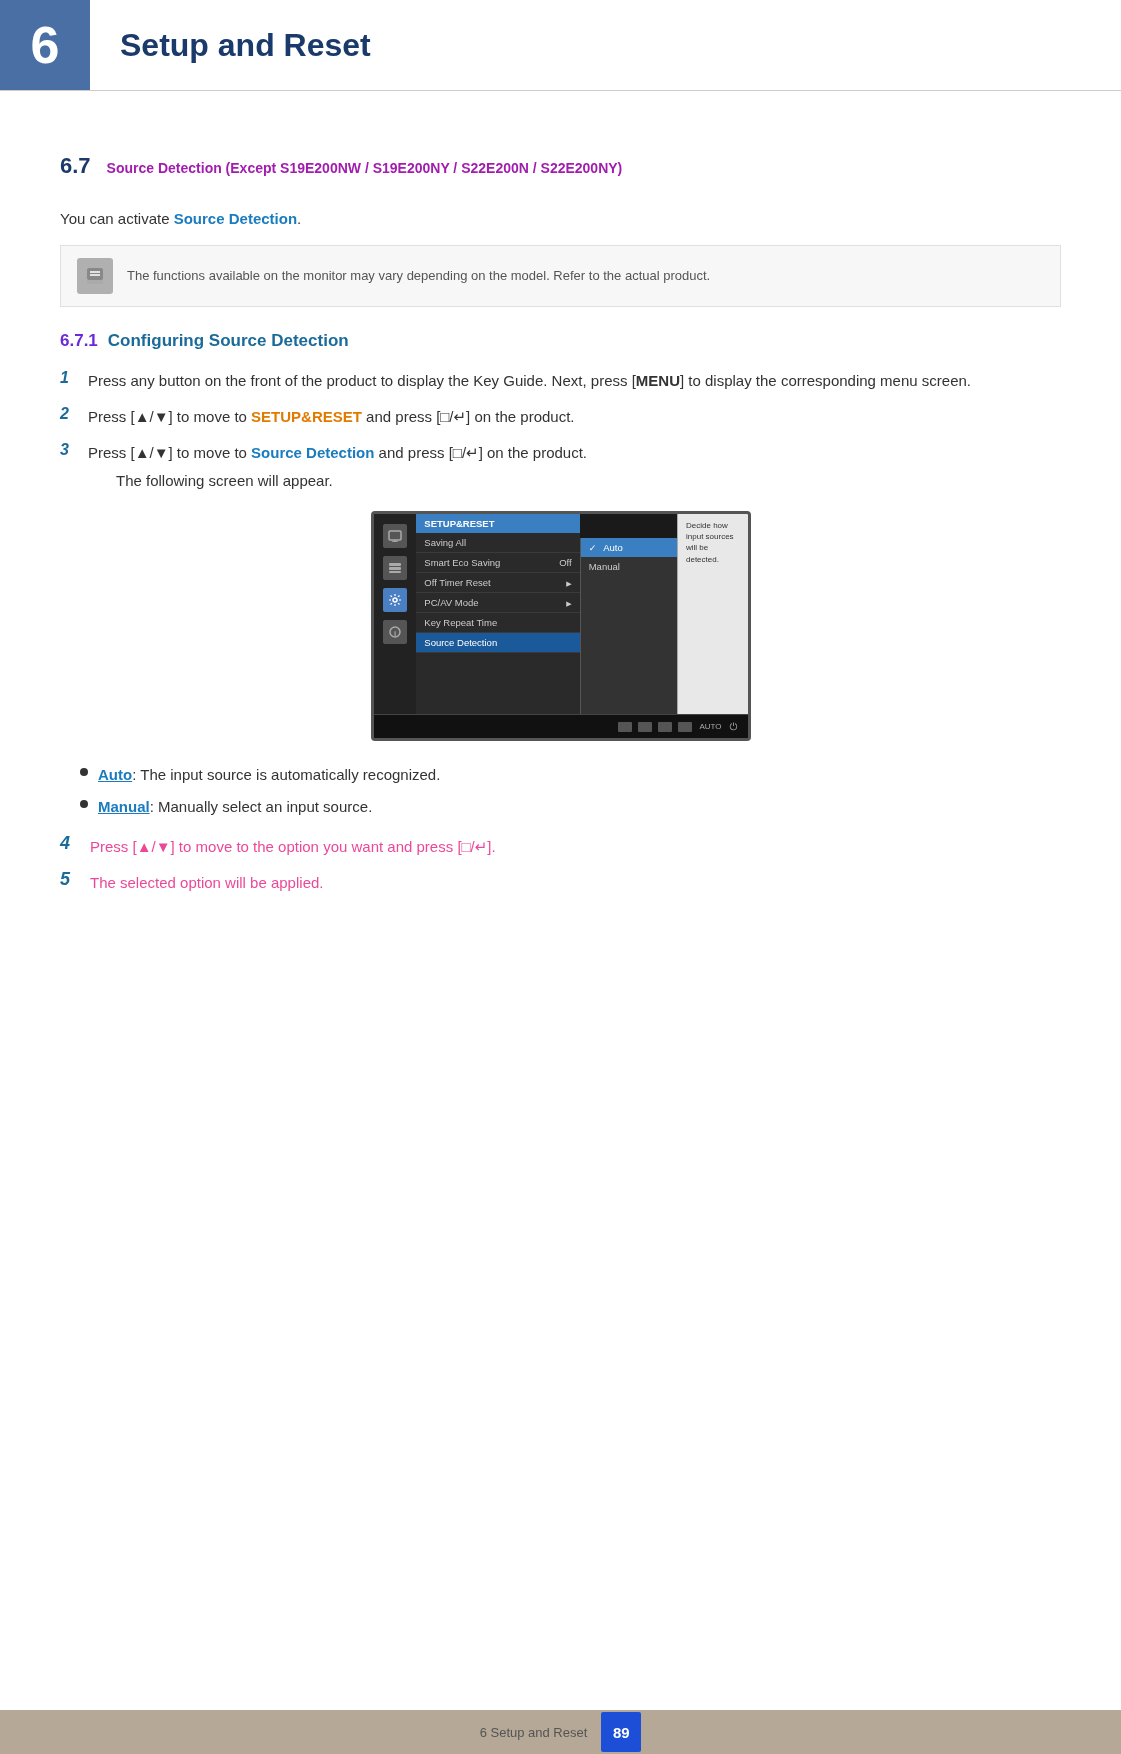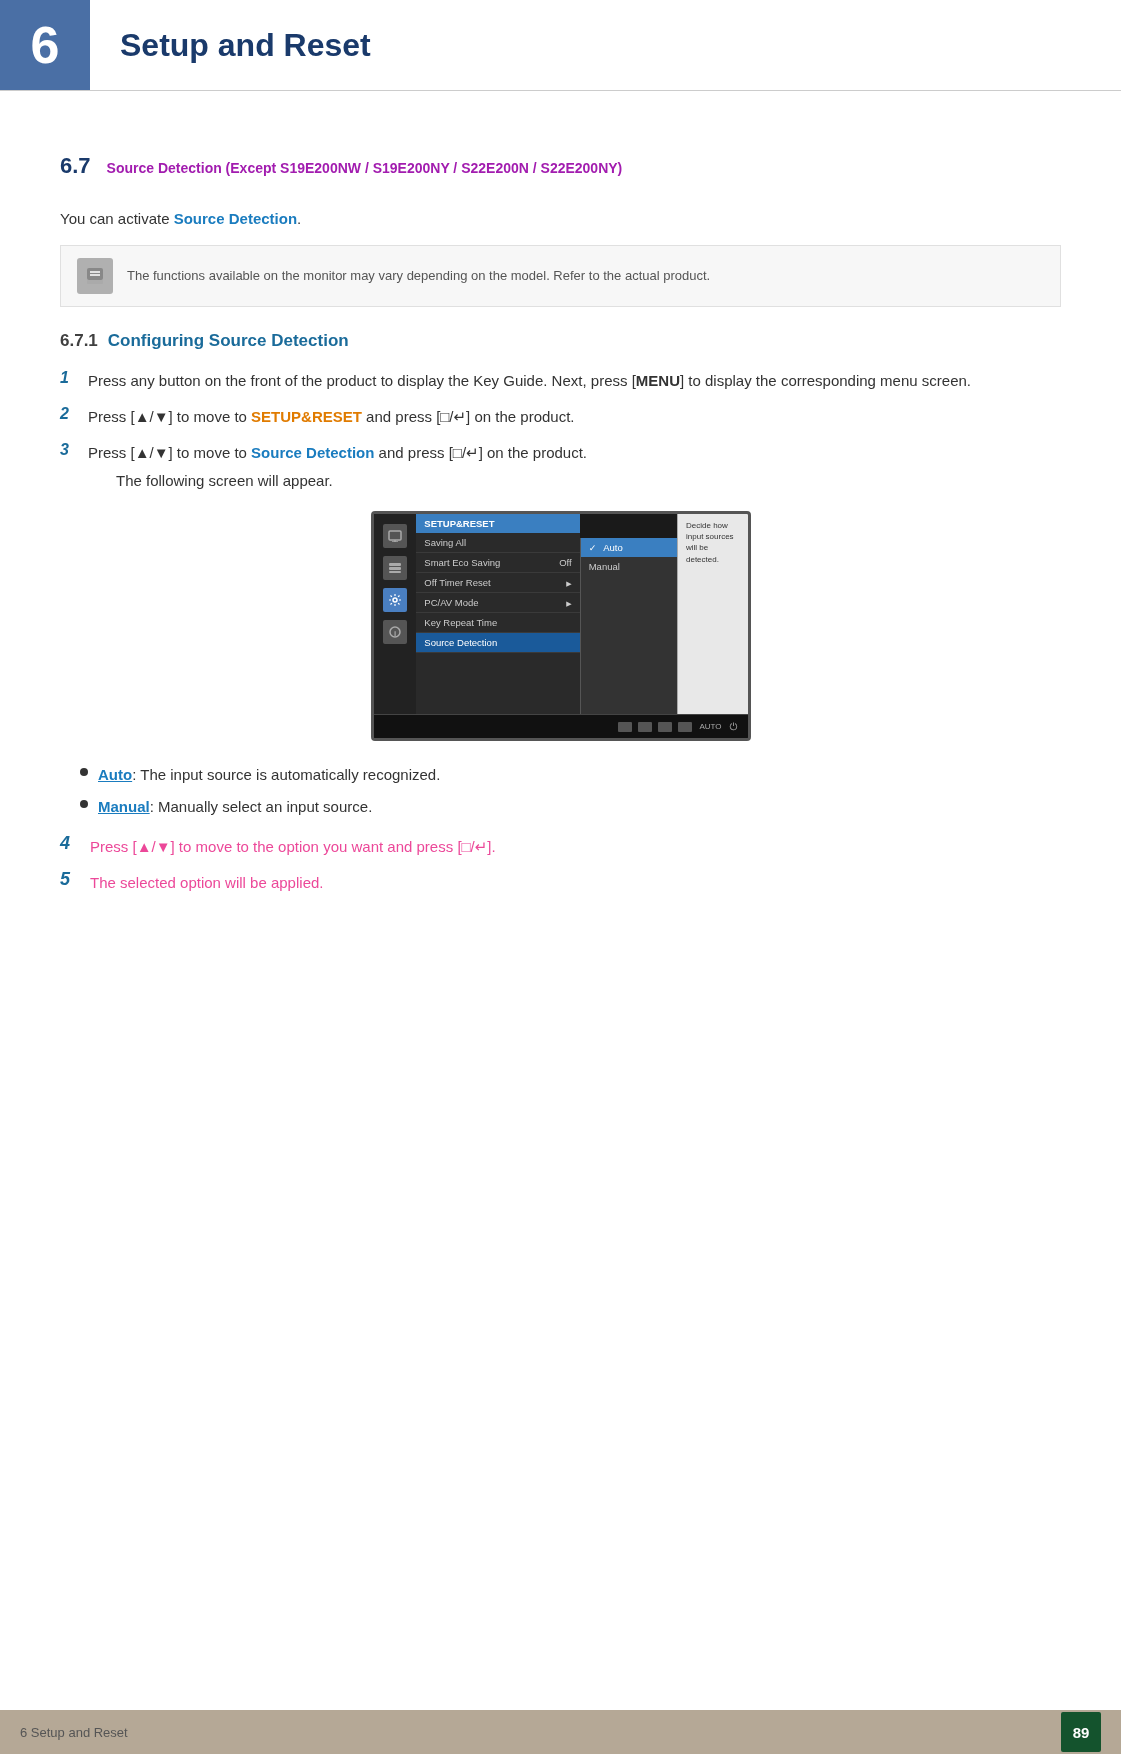--- a/index.html
+++ b/index.html
@@ -72,21 +72,21 @@
     
     .subsection-heading {
       display: flex;
       align-items: center;
       margin-bottom: 18px;
       margin-top: 24px;
     }
     .subsection-number {
       font-size: 17px;
       font-weight: bold;
-      color: #404040;
+      color: #6d28d9;
       margin-right: 10px;
     }
     .subsection-title {
       font-size: 17px;
       font-weight: bold;
       color: #1a6b9a;
     }
 
     
     .body-text {
@@ -352,30 +352,30 @@
     
     .page-footer {
       position: absolute;
       bottom: 0;
       left: 0;
       right: 0;
       height: 44px;
       background: #b5a896;
       display: flex;
       align-items: center;
-      justify-content: space-between;
+      justify-content: center;
       padding: 0 20px;
     }
     .footer-text {
       color: #555;
       font-size: 13px;
       margin-right: 14px;
     }
     .footer-page-badge {
-      background: #14532d;
+      background: #1d4ed8;
       color: white;
       font-size: 15px;
       font-weight: bold;
       width: 40px;
       height: 40px;
       display: flex;
       align-items: center;
       justify-content: center;
       border-radius: 2px;
     }

